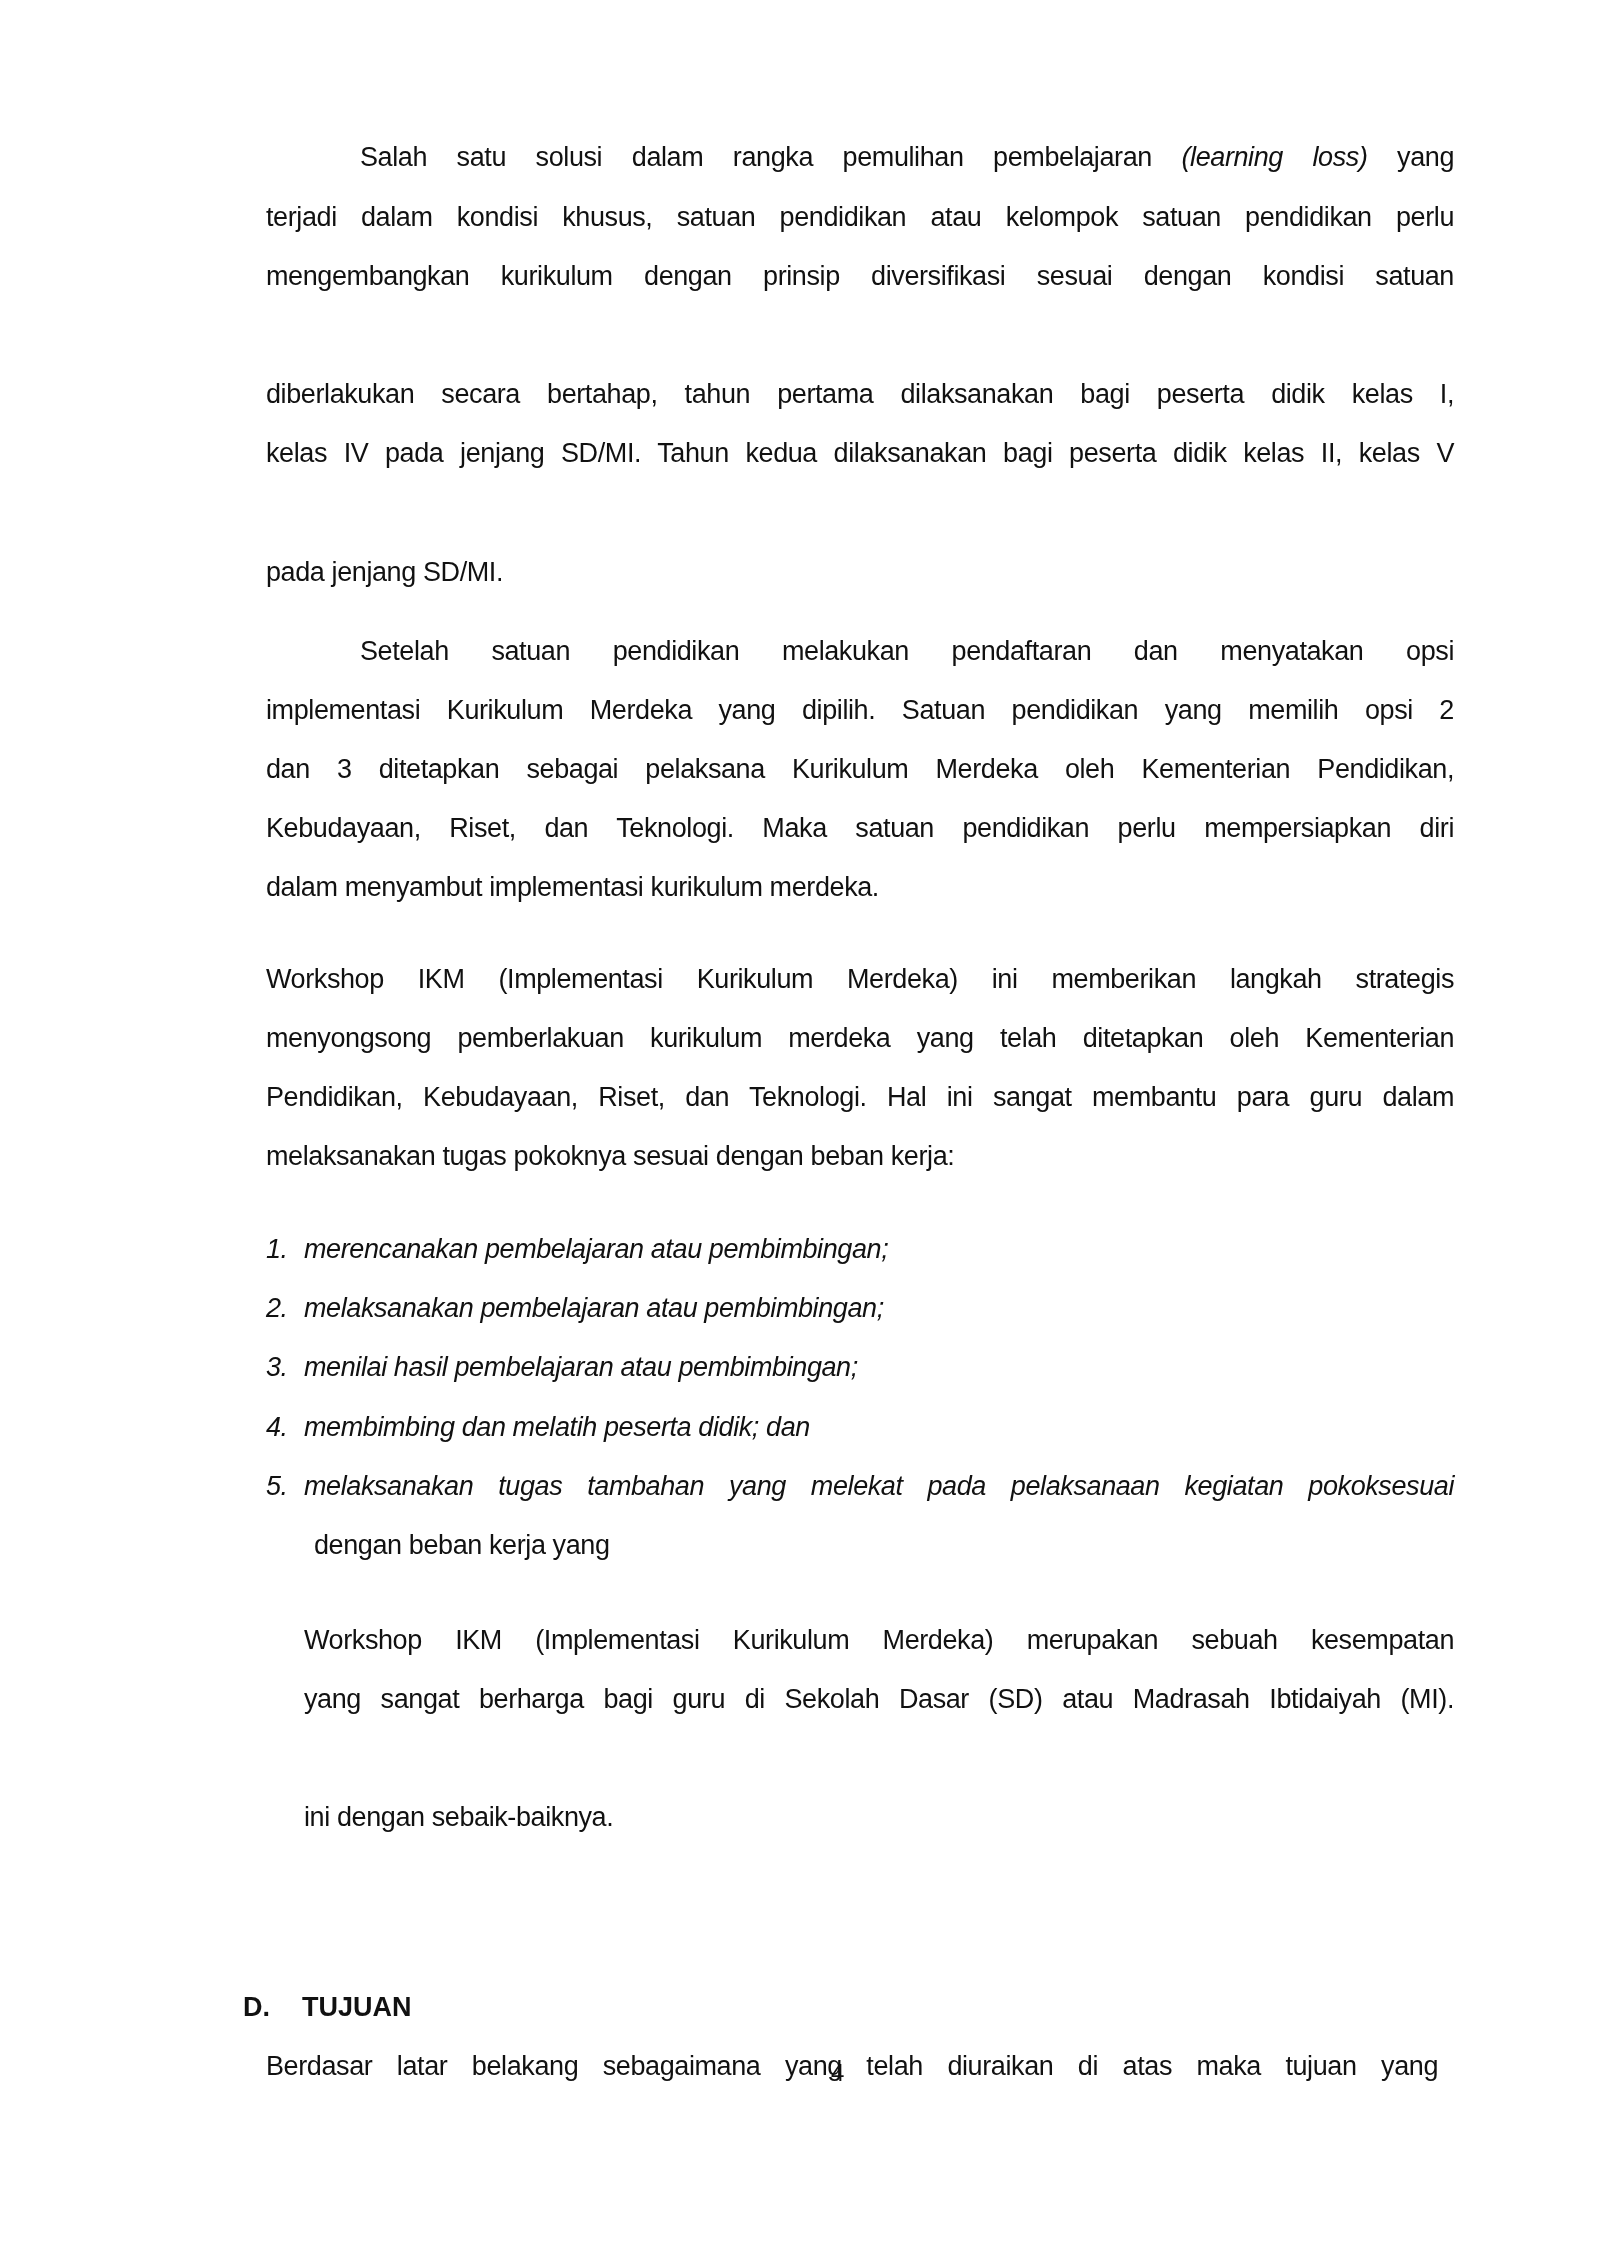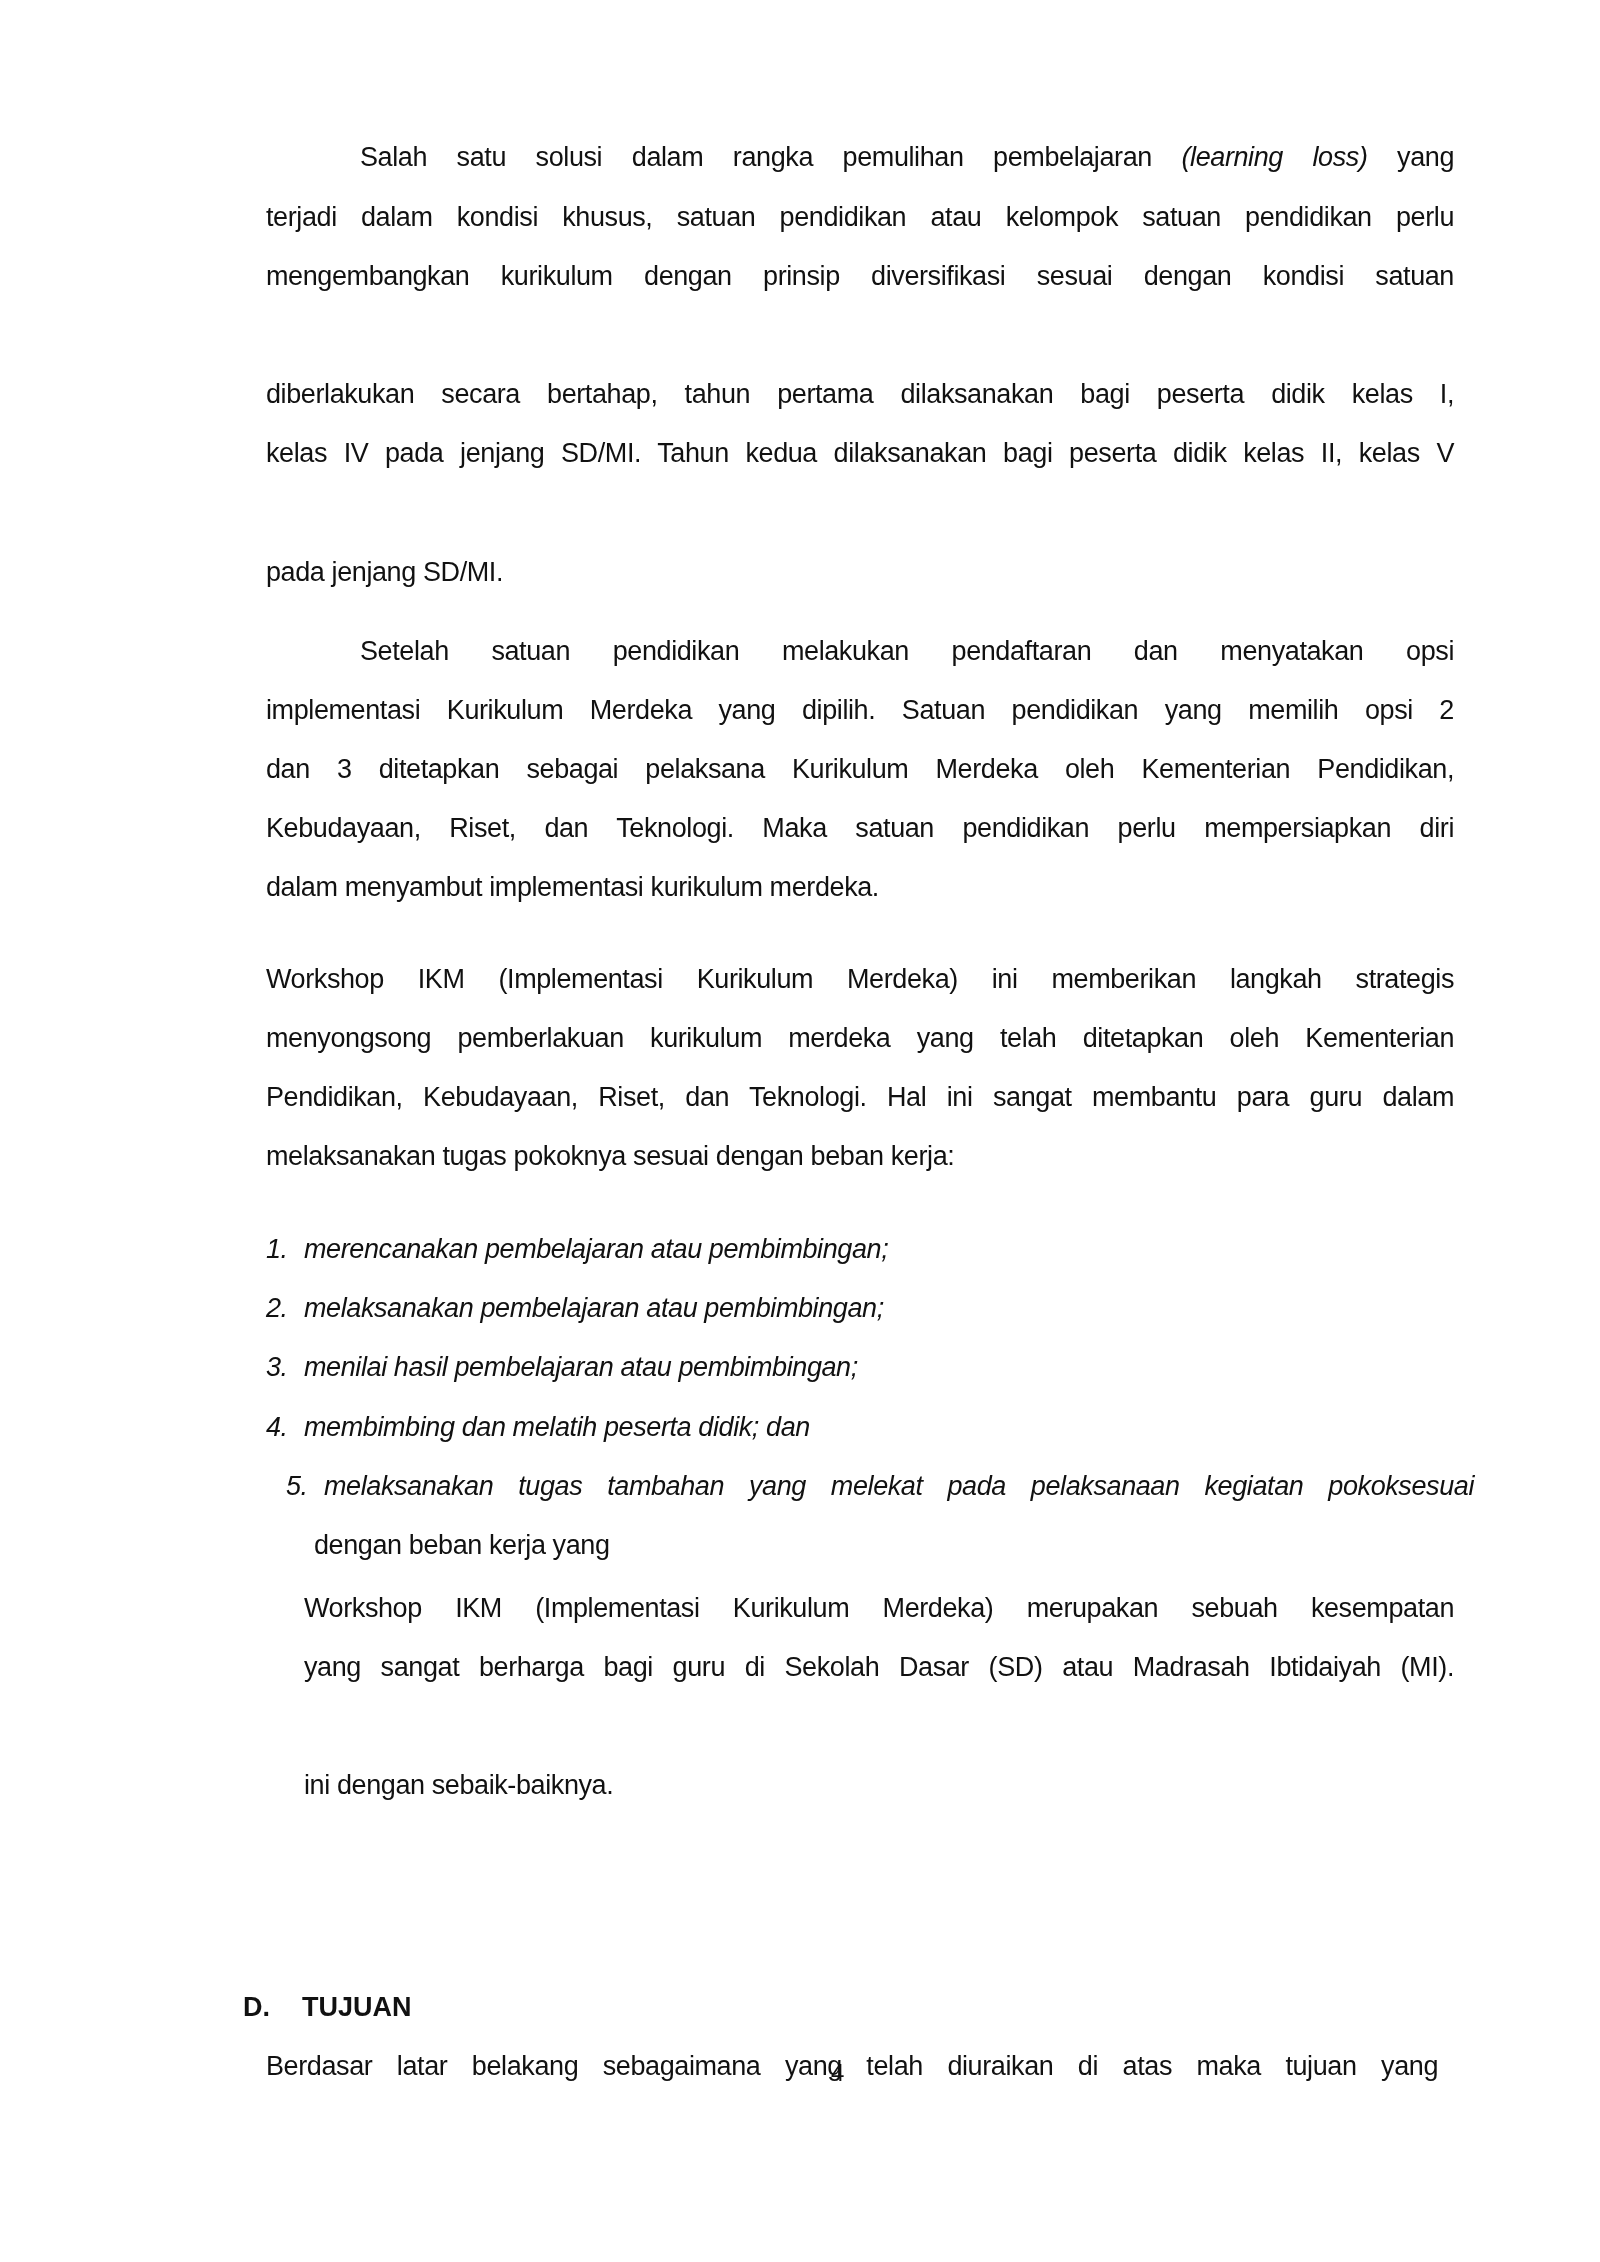--- a/index.html
+++ b/index.html
@@ -9,24 +9,24 @@
   }
   .page { position: absolute; left: 0; top: 0; width: 1600px; height: 2262px; padding-left: 36px; }
   .line {
     position: absolute; left: 266px; width: 1188px;
     font-size: 27px; line-height: 34px; white-space: nowrap;
     text-align: justify; text-align-last: justify;
     letter-spacing: -0.4px;
   }
   .line.last { text-align-last: left; }
   .indent-first { left: 360px; width: 1094px; }
-  .sub { left: 304px; width: 1150px; }
+  .sub { left: 304px; width: 1150px; margin-top: 32px; }
   .item { position: absolute; left: 266px; font-size: 27px; line-height: 34px; white-space: nowrap; letter-spacing: -0.4px; font-style: italic; }
   .item .num { display: inline-block; width: 38px; }
-  .item5 { width: 1188px; margin-left: 20px; }
+  .item5 { width: 1188px; }
   .item5 .txt { display: inline-block; width: 1150px; text-align: justify; text-align-last: justify; }
   .cont { position: absolute; left: 314px; font-size: 27px; line-height: 34px; white-space: nowrap; letter-spacing: -0.4px; }
   .heading { position: absolute; top: 1990px; font-size: 27px; line-height: 34px; font-weight: bold; }
   .heading .letter { position: absolute; left: 207px; }
   .heading .title { position: absolute; left: 266px; }
   .pagenum { position: absolute; left: 831px; top: 2058px; font-size: 24px; line-height: 30px; }
   em { font-style: italic; }
 </style>
 </head>
 <body>

